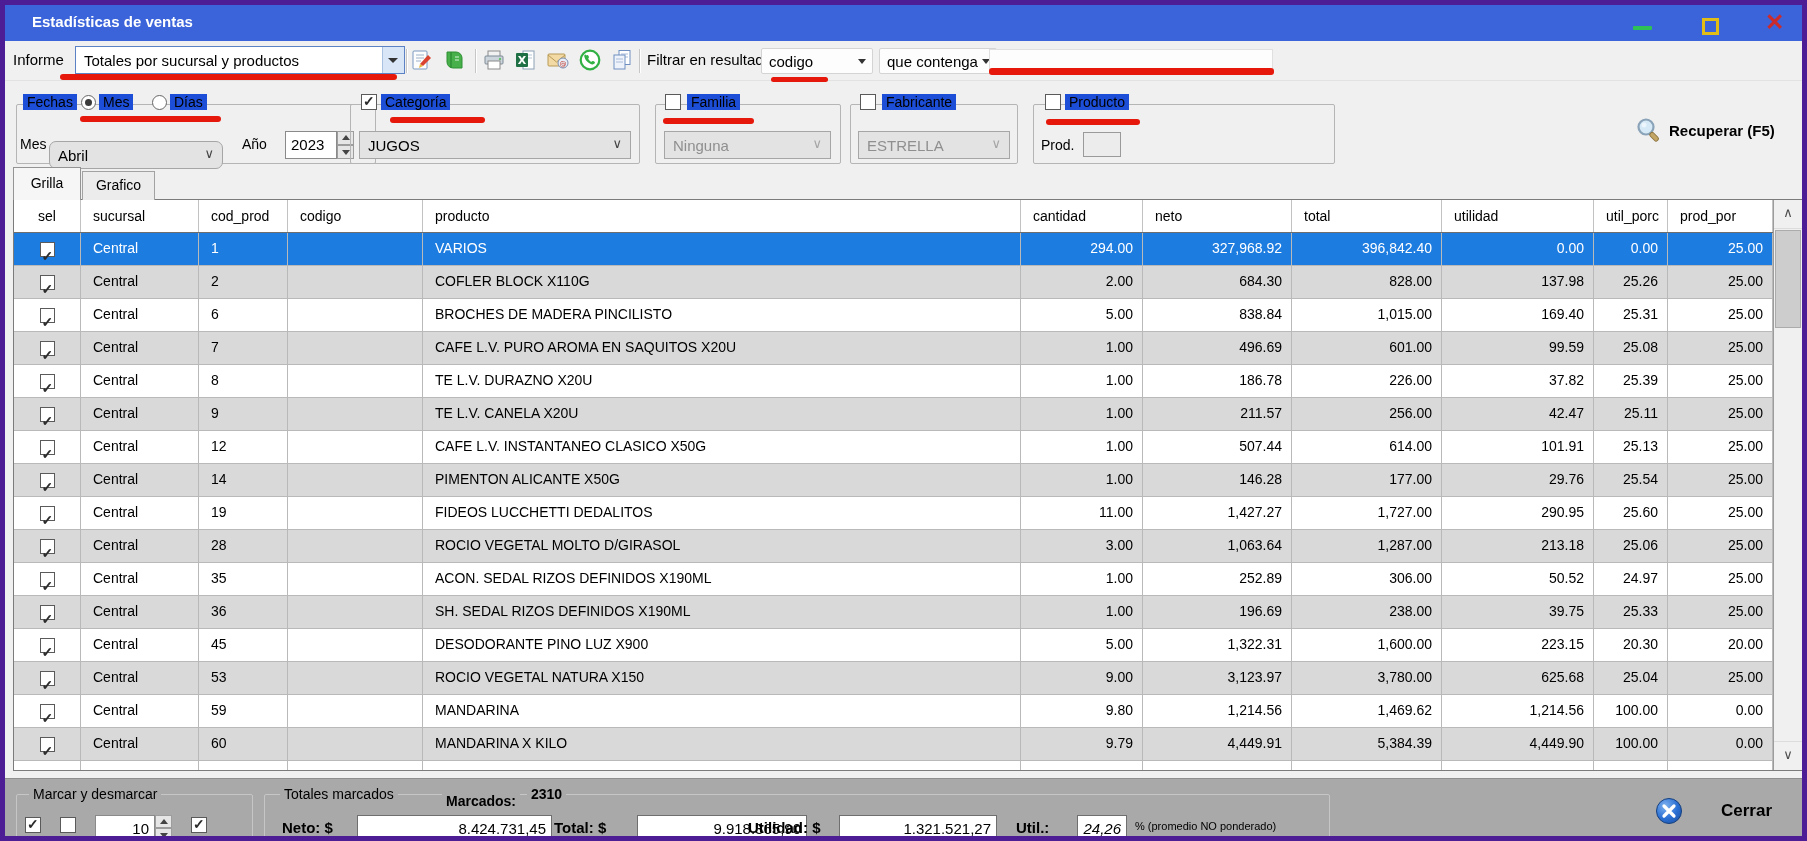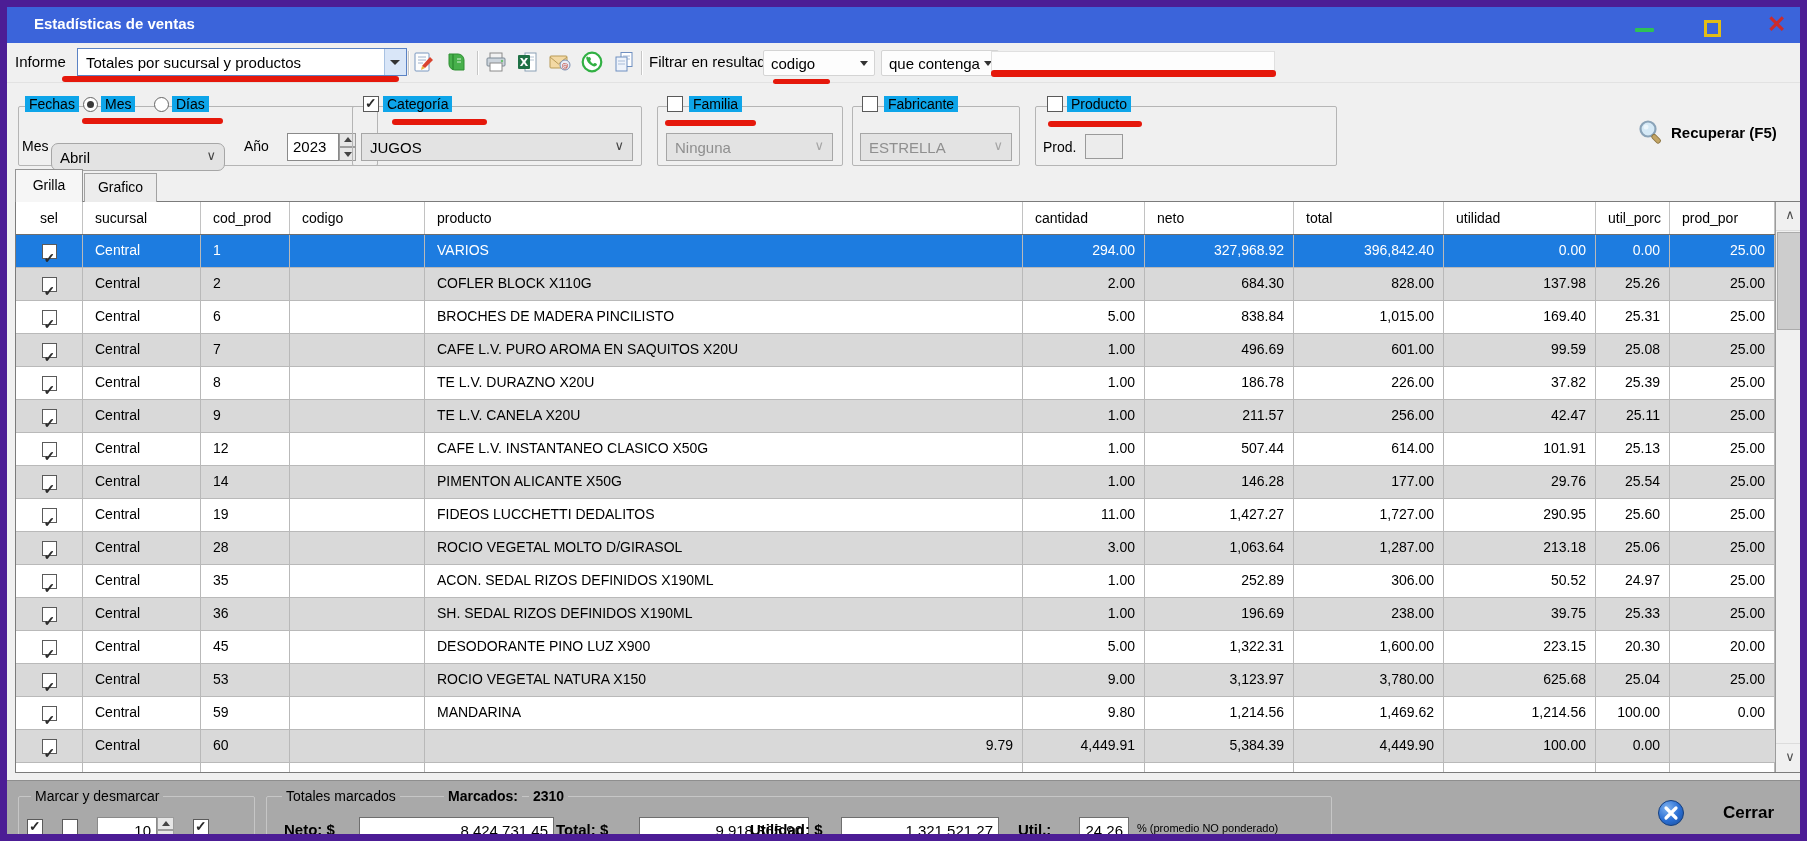--- a/index.html
+++ b/index.html
@@ -1,16 +1,16 @@
 <!DOCTYPE html>
 <html style="--c-titlebar: #3b64da; --c-sel: #1d7ce0; --c-annot: #e5180b; --c-footer: #a9a9a9;"><head>
 <meta charset="utf-8">
 <style>
   html,body{margin:0;padding:0;background:#f0f0f0;font-family:"Liberation Sans",sans-serif;}
-  .window{position:relative;width:1807px;height:841px;background:#f0f0f0;overflow:hidden;border:7px solid #4c1d95;box-sizing:border-box;padding-left:34px;}
+  .window{position:relative;width:1807px;height:841px;background:#f0f0f0;overflow:hidden;border:5px solid #4c1d95;box-sizing:border-box;padding-left:34px;}
 
   
   .titlebar{position:absolute;left:0;top:0;right:0;height:36px;background:var(--c-titlebar,#3b64da);border-bottom:1px solid #2c4cb0;}
   .title{position:absolute;left:27px;top:8px;color:#fff;font-size:15px;font-weight:bold;}
   .wc{position:absolute;cursor:default;}
   .wc-min{left:1628px;top:21px;width:19px;height:4px;background:#2ec155;border-radius:1px;}
   .wc-max{left:1697px;top:13px;width:11px;height:11px;border:3px solid #e2bd16;}
   .wc-close{left:1760px;top:4px;color:#cc2b2b;font-size:23px;font-weight:bold;}
 
   
@@ -26,21 +26,21 @@
   .flat-combo .txt{position:absolute;left:7px;top:4px;font-size:15px;white-space:nowrap;}
   .flat-combo .arr{position:absolute;right:6px;top:10px;border-left:4px solid transparent;border-right:4px solid transparent;border-top:5px solid #333;}
   .filter-input{position:absolute;left:984px;top:8px;width:284px;height:24px;background:#fdfdfd;border:1px solid #e0e0e0;box-sizing:border-box;}
 
   
   .annot{position:absolute;background:var(--c-annot,#e5180b);border-radius:3px;z-index:50;}
 
   
   .fpanel{position:absolute;left:0;top:76px;right:0;height:84px;background:#f0f0f0;}
   .gbox{position:absolute;border:1px solid #b5b5b5;border-radius:2px;box-sizing:border-box;}
-  .gcap{position:absolute;font-size:14px;background:#0ea5e9;padding:0 4px;white-space:nowrap;z-index:2;text-align:right;}
+  .gcap{position:absolute;font-size:14px;background:#1d4ed8;padding:0 4px;white-space:nowrap;z-index:2;text-align:right;}
   .checkbox{width:16px;height:16px;background:#fff;border:1px solid #5a5a5a;box-sizing:border-box;display:inline-block;position:absolute;z-index:3;}
   .checkbox.checked::after{content:"\2713";position:absolute;left:1px;top:-2px;font-size:14px;font-weight:bold;color:#2b2b2b;}
   .radio{width:15px;height:15px;border:1px solid #666;border-radius:50%;background:#fff;position:absolute;box-sizing:border-box;z-index:3;}
   .radio.checked::after{content:"";position:absolute;left:3px;top:3px;width:7px;height:7px;border-radius:50%;background:#3a3a3a;}
   .wincombo{position:absolute;height:28px;background:#e3e3e3;border:1px solid #a6a6a6;box-sizing:border-box;}
   .wincombo .txt{position:absolute;left:8px;top:5px;font-size:15px;white-space:nowrap;}
   .wincombo .chev{position:absolute;right:8px;top:4px;color:#444;font-size:13px;}
   .wincombo.disabled .txt{color:#8f8f8f;}
   .wincombo.disabled .chev{color:#a5a5a5;}
   .numbox{position:absolute;background:#fff;border:1px solid #8a8a8a;box-sizing:border-box;font-size:15px;padding:4px 4px 0 5px;}
@@ -494,20 +494,21 @@
           <div class="gc num">100.00</div>
           <div class="gc num">0.00</div>
         </div>
         <div class="grow gridcols alt">
           <div class="gc selcell">
             <span class="checkbox checked"></span>
           </div>
           <div class="gc">Central</div>
           <div class="gc">60</div>
           <div class="gc"></div>
+          <div class="gc">MANDARINA X KILO</div>
           <div class="gc num">9.79</div>
           <div class="gc num">4,449.91</div>
           <div class="gc num">5,384.39</div>
           <div class="gc num">4,449.90</div>
           <div class="gc num">100.00</div>
           <div class="gc num">0.00</div>
         </div>
         <div class="grow gridcols partial">
           <div class="gc"></div>
           <div class="gc"></div>
@@ -536,31 +537,31 @@
     <span class="checkbox" style="left:55px;top:38px;"></span>
     <div class="numbox" style="left:90px;top:36px;width:60px;height:25px;text-align:right;padding-right:5px;">10</div>
     <div class="spin" style="left:150px;top:36px;height:25px;">
       <span class="sb up"></span>
       <span class="sb dn"></span>
     </div>
     <span class="checkbox checked" style="left:186px;top:38px;"></span>
 
     <div class="fgbox" style="left:259px;top:15px;width:1066px;height:44px;"></div>
     <span class="fcap" style="left:275px;top:7px;">Totales marcados</span>
-    <span class="fcap b" style="left:437px;top:7px;">Marcados:</span>
+    <span class="fcap b" style="left:437px;top:14px;">Marcados:</span>
     <span class="fcap b" style="left:522px;top:7px;">2310</span>
 
     <span class="flabel" style="left:277px;top:40px;">Neto: $</span>
     <div class="finput" style="left:352px;top:36px;width:195px;height:26px;">8.424.731,45</div>
     <span class="flabel" style="left:549px;top:40px;">Total: $</span>
     <div class="finput" style="left:632px;top:36px;width:170px;height:26px;">9.918.365,90</div>
     <span class="flabel" style="left:743px;top:40px;">Utilidad: $</span>
     <div class="finput" style="left:834px;top:36px;width:158px;height:26px;">1.321.521,27</div>
     <span class="flabel" style="left:1011px;top:40px;">Util.:</span>
-    <div class="finput" style="left:1072px;top:36px;width:50px;height:26px;">24,26</div>
+    <div class="finput" style="left:1072px;top:36px;width:50px;height:26px;font-style:italic;">24,26</div>
     <span class="flabel" style="left:1130px;top:41px;font-weight:normal;font-size:11px;">% (promedio NO ponderado)</span>
 
     <span style="position:absolute;left:1650px;top:18px;">
       <svg viewBox="0 0 28 28" width="28" height="28">
           <defs>
             <radialGradient id="bg" cx="0.35" cy="0.3" r="0.9">
               <stop offset="0" stop-color="#7fb2ef"></stop>
               <stop offset="0.55" stop-color="#2a6fd4"></stop>
               <stop offset="1" stop-color="#1b4f9e"></stop>
             </radialGradient>

